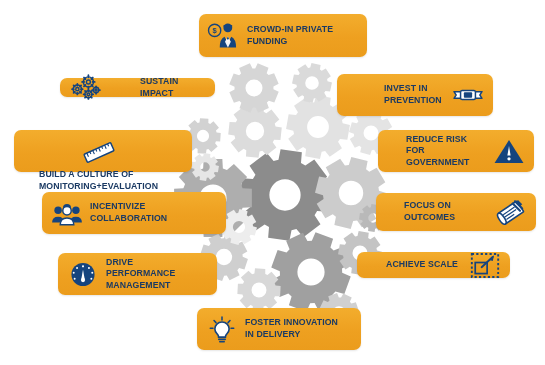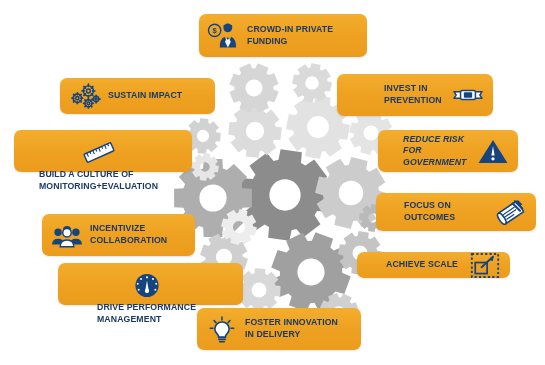--- a/index.html
+++ b/index.html
@@ -94,21 +94,21 @@
       <circle cx="24.5" cy="8" r="5.2" fill="#15447e"></circle>
       <rect x="19.2" y="4.6" width="10.6" height="2.5" rx="1.2" fill="#15447e"></rect>
       <path d="M15 31 q0-10 5.6-12.6 l4 7.2 4-7.2 Q34.2 21 34.2 31 z" fill="#15447e"></path>
       <path d="M24.6 18 l-3.4 6.4 3.4 6.6 3.4-6.6z" fill="#ffffff" opacity="0.95"></path>
       <path d="M24.6 18.2 l-1.3 2.2 1.3 2 1.3-2z" fill="#15447e"></path>
     </svg>
         </span>
         <span class="lbl">CROWD-IN PRIVATE
 FUNDING</span>
       </div>
-      <div class="badge" style="left: 60px; top: 78px; width: 155px; height: 36px;">
+      <div class="badge" style="left: 60px; top: 78px; width: 155px; height: 19px; gap: 32px;">
         <span class="ico">
     <svg viewBox="0 0 40 34" width="38" height="33">
       <g fill="none" stroke="#15447e" stroke-width="1.7">
         <circle cx="24" cy="10.5" r="6"></circle>
               <circle cx="24" cy="10.5" r="2.3"></circle>
         <circle cx="11" cy="19" r="5"></circle>
               <circle cx="11" cy="19" r="1.9"></circle>
         <circle cx="24" cy="25" r="4.2"></circle>
               <circle cx="24" cy="25" r="1.6"></circle>
         <circle cx="33" cy="20" r="3.2"></circle>
@@ -131,40 +131,40 @@
         <rect x="3" y="11.5" width="36" height="11" rx="1.2" fill="#ffffff" stroke="#15447e" stroke-width="1.8"></rect>
         <g stroke="#15447e" stroke-width="1.4">
           <path d="M7 11.5v5M11 11.5v3.2M15 11.5v5M19 11.5v3.2M23 11.5v5M27 11.5v3.2M31 11.5v5M35 11.5v3.2"></path>
         </g>
       </g>
     </svg>
         </span>
         <span class="lbl">BUILD A CULTURE OF
 MONITORING+EVALUATION</span>
       </div>
-      <div class="badge" style="left: 42px; top: 192px; width: 153px; height: 42px; margin-top: 22px;">
+      <div class="badge" style="left: 42px; top: 192px; width: 184px; height: 42px;">
         <span class="ico">
     <svg viewBox="0 0 42 34" width="40" height="33">
       <g fill="#15447e">
         <circle cx="10" cy="13" r="4.6"></circle>
         <path d="M2.6 28q0-7 7.4-7t7.4 7z"></path>
         <circle cx="32" cy="13" r="4.6"></circle>
         <path d="M24.6 28q0-7 7.4-7t7.4 7z"></path>
         <circle cx="21" cy="10.2" r="5"></circle>
       </g>
       <g fill="#ffffff" stroke="#15447e" stroke-width="1.8">
         <circle cx="21" cy="13.6" r="5.2"></circle>
         <path d="M12.6 31q0-8.4 8.4-8.4t8.4 8.4z"></path>
       </g>
     </svg>
         </span>
         <span class="lbl">INCENTIVIZE
 COLLABORATION</span>
       </div>
-      <div class="badge" style="left: 58px; top: 263px; width: 185px; height: 42px; flex-direction: column;">
+      <div class="badge" style="left: 58px; top: 253px; width: 159px; height: 42px;">
         <span class="ico">
     <svg viewBox="0 0 40 34" width="38" height="33">
       <circle cx="20" cy="17" r="13.6" fill="#15447e"></circle>
       <g fill="#ffffff">
         <circle cx="20" cy="7.4" r="1.25"></circle>
               <circle cx="13" cy="9.4" r="1.15"></circle>
         <circle cx="9.1" cy="15" r="1.15"></circle>
               <circle cx="10.2" cy="22" r="1.15"></circle>
         <circle cx="27" cy="9.4" r="1.15"></circle>
               <circle cx="30.9" cy="15" r="1.15"></circle>
@@ -197,21 +197,21 @@
     <svg viewBox="0 0 46 34" width="42" height="32">
       <path d="M4 12.5 L13 12.5 L13 21.5 L4 21.5 L7 17 Z" fill="#ffffff" stroke="#15447e" stroke-width="1.9" stroke-linejoin="round"></path>
       <path d="M42 12.5 L33 12.5 L33 21.5 L42 21.5 L39 17 Z" fill="#ffffff" stroke="#15447e" stroke-width="1.9" stroke-linejoin="round"></path>
       <rect x="13" y="11" width="20" height="12" rx="2" fill="#ffffff" stroke="#15447e" stroke-width="1.9"></rect>
       <rect x="17.4" y="13.4" width="11.2" height="7.2" rx="1.2" fill="#15447e"></rect>
     </svg>
         </span>
         <span class="lbl">INVEST IN
 PREVENTION</span>
       </div>
-      <div class="badge icon-right" style="left: 378px; top: 130px; width: 140px; height: 42px; font-style: italic;">
+      <div class="badge icon-right" style="left: 378px; top: 130px; width: 156px; height: 42px;">
         <span class="ico">
     <svg viewBox="0 0 40 34" width="38" height="33">
       <path d="M20 3.4 L37 30.4 H3 Z" fill="#15447e"></path>
       <path d="M20 10.5 l1.9 11.2 h-3.8z" fill="#ffffff"></path>
       <circle cx="20" cy="25.6" r="1.9" fill="#ffffff"></circle>
     </svg>
         </span>
         <span class="lbl">REDUCE RISK FOR
 GOVERNMENT</span>
       </div>

